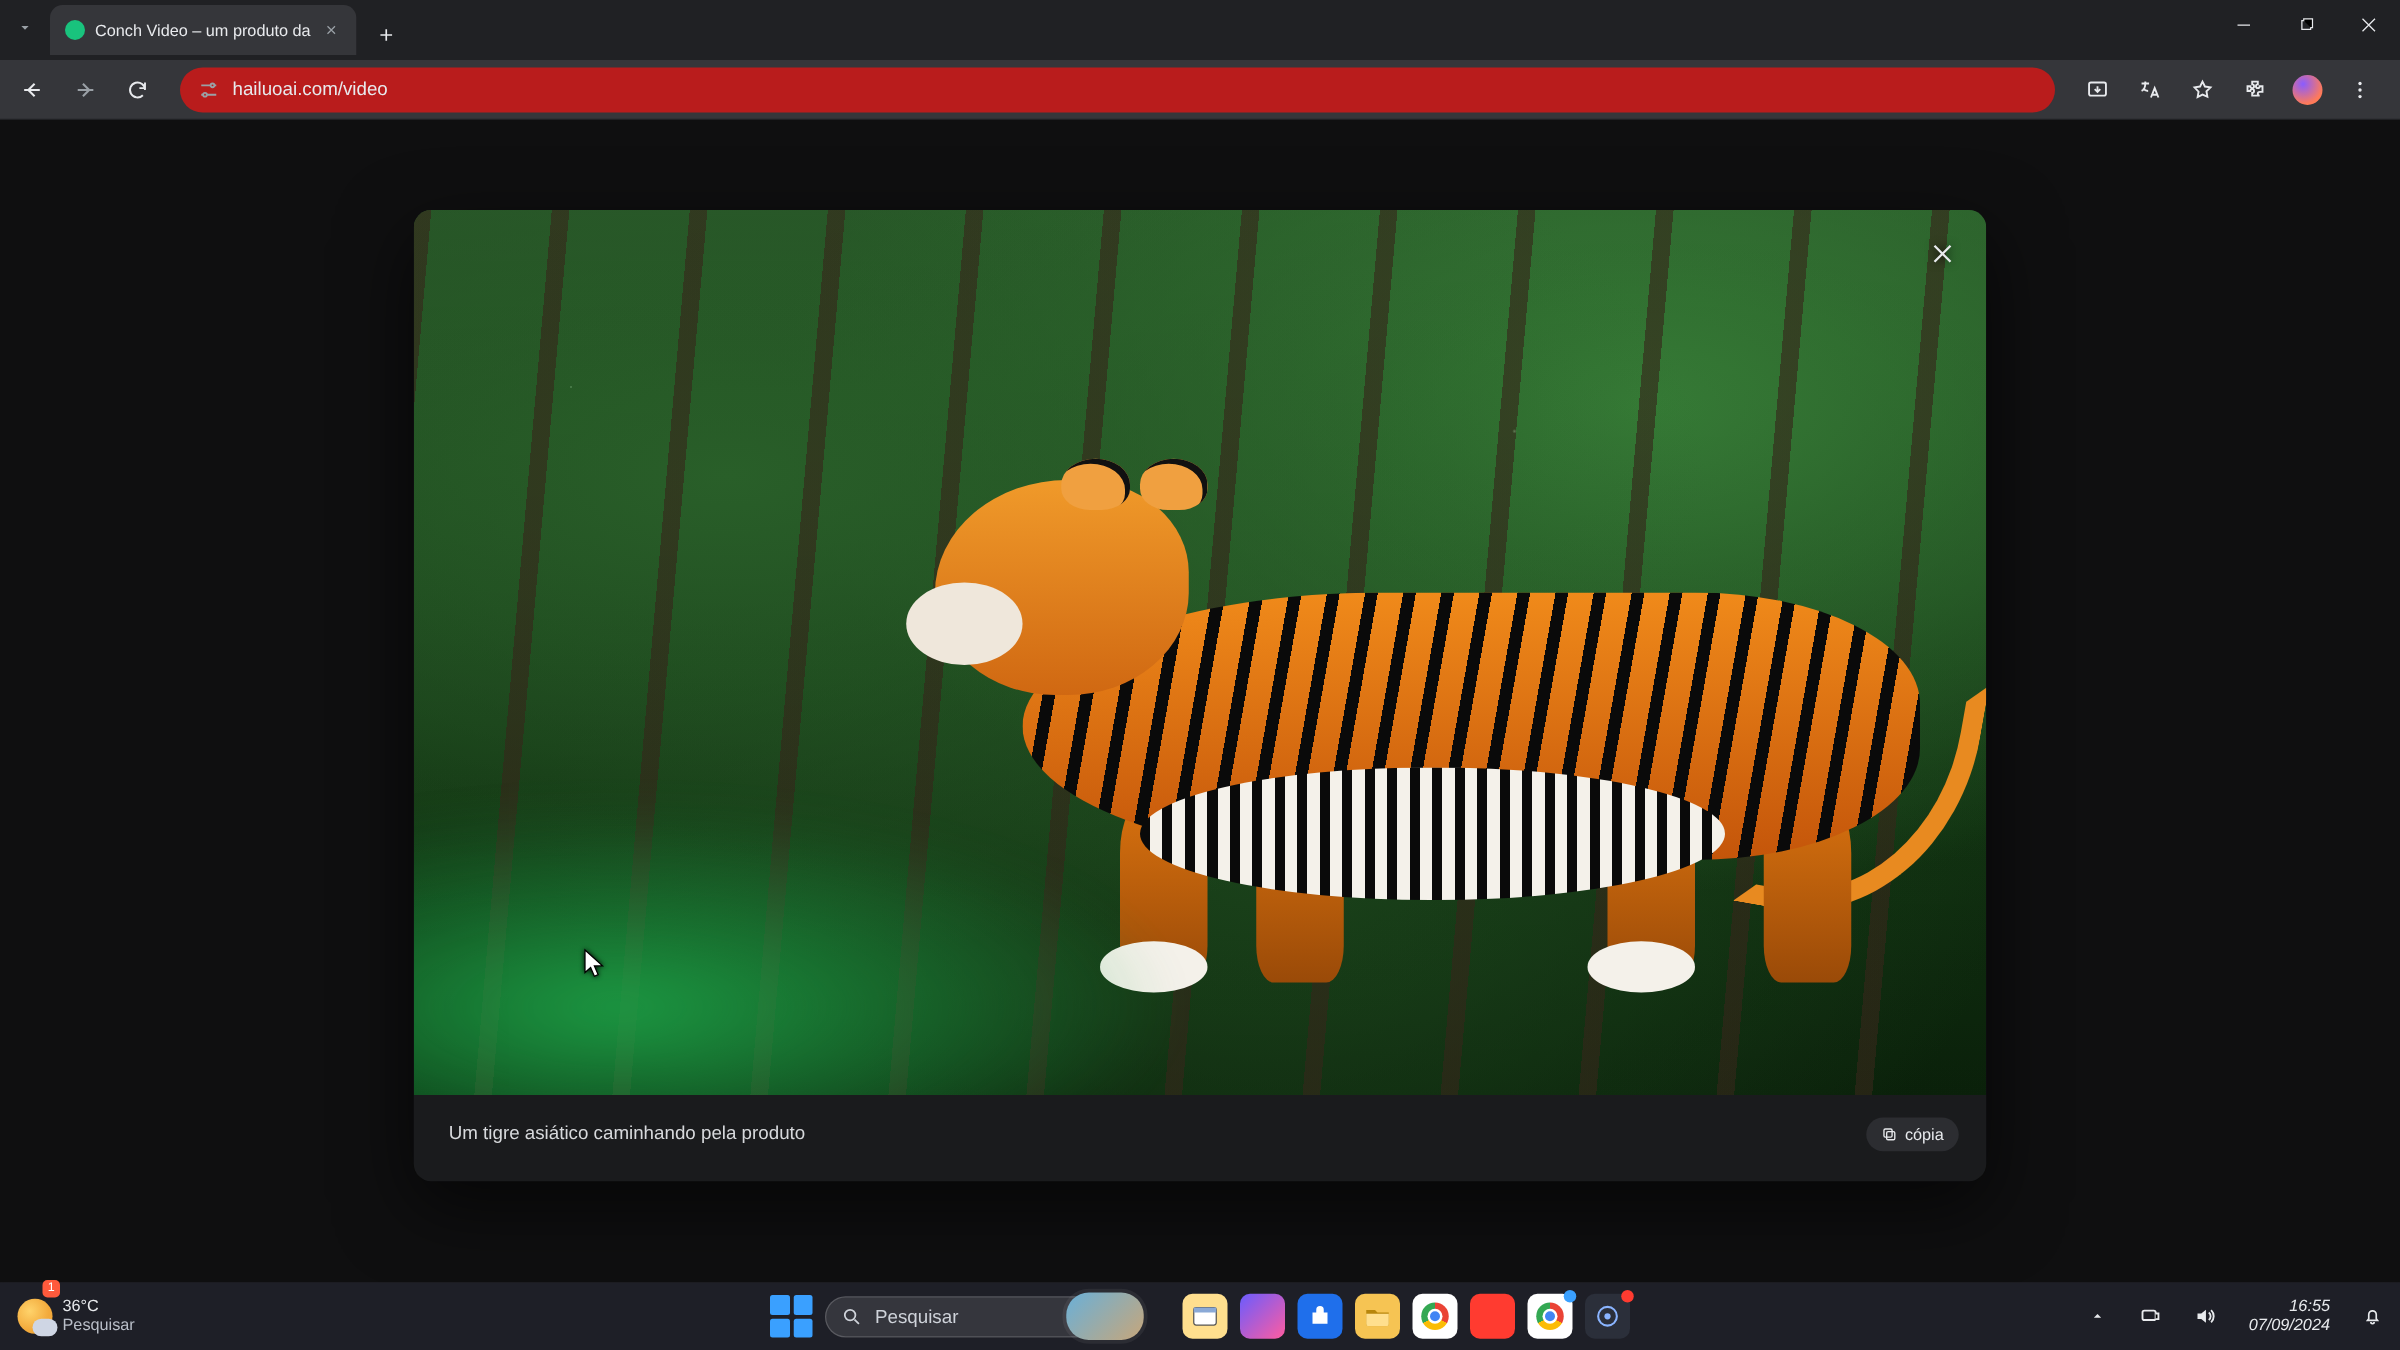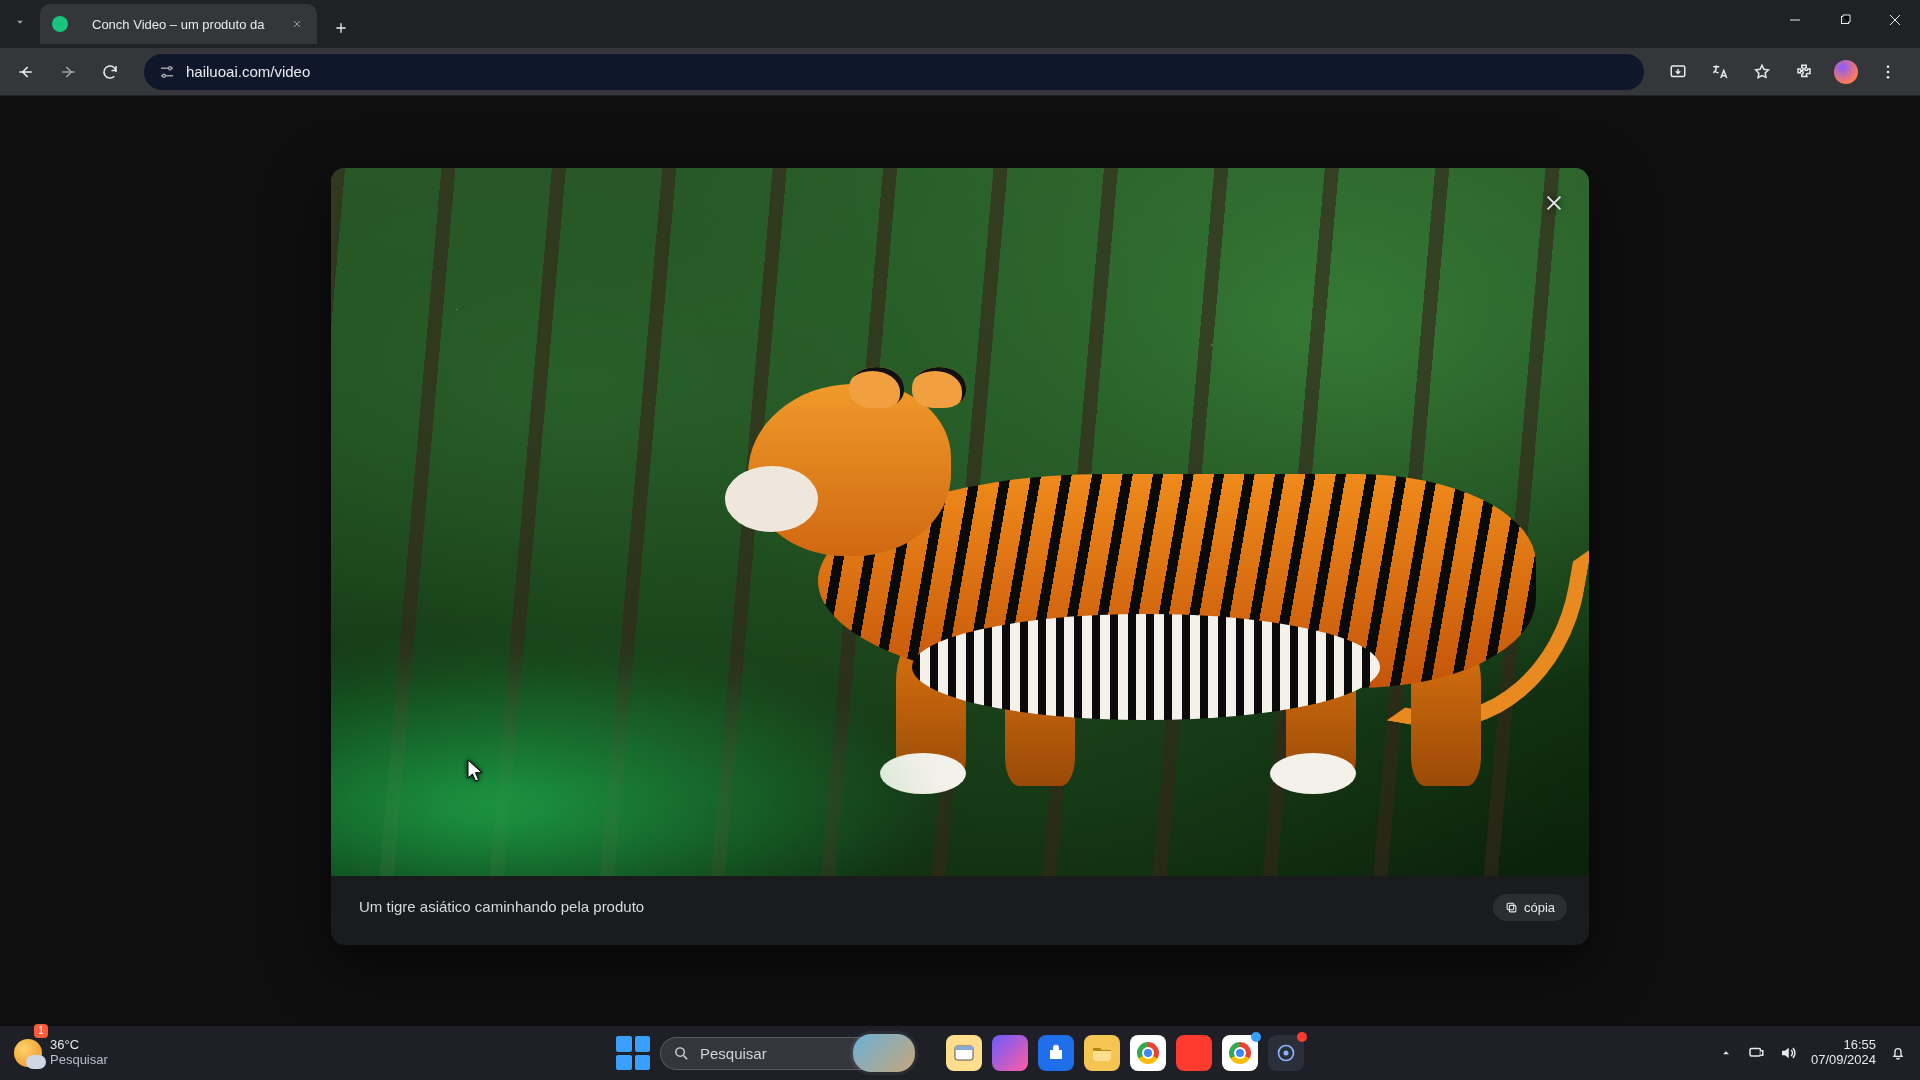--- a/index.html
+++ b/index.html
@@ -2,34 +2,34 @@
 <html><head>
 <meta charset="utf-8">
 <style>
 * { margin: 0; padding: 0; box-sizing: border-box; font-family: "Segoe UI", Arial, sans-serif; }
 body { width: 1920px; height: 1080px; background: #202124; overflow: hidden; position: relative; }
 
 
 .titlebar { height: 48px; background: #202124; display: flex; align-items: flex-start; }
 .tab-menu-btn { width: 40px; height: 44px; display: flex; align-items: center; justify-content: center; color: #9aa0a6; }
 .tabs { display: flex; height: 44px; align-items: flex-end; }
-.tab { display: flex; align-items: center; height: 40px; padding: 0 12px; gap: 24px; font-size: 13px; color: #e8eaed; border-radius: 10px 10px 0 0; position: relative; min-width: 240px; max-width: 280px; }
+.tab { display: flex; align-items: center; height: 40px; padding: 0 12px; gap: 8px; font-size: 13px; color: #e8eaed; border-radius: 10px 10px 0 0; position: relative; min-width: 240px; max-width: 280px; }
 .tab.active { background: #35363a; }
 .tab .favicon { width: 16px; height: 16px; border-radius: 50%; flex-shrink: 0; }
 .tab .tab-title { flex: 1; white-space: nowrap; overflow: hidden; text-overflow: ellipsis; }
 .tab .tab-close { width: 16px; height: 16px; display: flex; align-items: center; justify-content: center; color: #9aa0a6; border-radius: 50%; }
 .new-tab-btn { width: 32px; height: 32px; display: flex; align-items: center; justify-content: center; color: #e8eaed; margin-left: 8px; border-radius: 50%; }
 .window-controls { margin-left: auto; display: flex; }
 .win-btn { width: 50px; height: 40px; display: flex; align-items: center; justify-content: center; color: #e8eaed; }
 
 
 .toolbar { height: 48px; background: #35363a; display: flex; align-items: center; padding: 0 8px; gap: 6px; border-bottom: 1px solid #202124;}
 .nav-btn { width: 36px; height: 36px; display: flex; align-items: center; justify-content: center; color: #9aa0a6; border-radius: 50%; }
 .nav-btn.enabled { color: #e8eaed; }
-.addr-bar { flex: 1; height: 36px; background: #0f172a; border-radius: 18px; display: flex; align-items: center; padding: 0 14px; gap: 10px; margin: 0 10px;}
+.addr-bar { flex: 1; height: 36px; background: #b91c1c; border-radius: 18px; display: flex; align-items: center; padding: 0 14px; gap: 10px; margin: 0 10px;}
 .addr-bar .site-btn { color: #9aa0a6; display: flex; align-items: center; }
 .addr-bar .url-text { color: #e8eaed; font-size: 15px; flex: 1; }
 .addr-actions { display: flex; align-items: center; gap: 6px; margin-right: 6px;}
 .addr-actions .nav-btn { color: #e8eaed; }
 .profile-dot { width: 24px; height: 24px; border-radius: 50%; background: radial-gradient(circle at 35% 30%, #8a5cff, #ff7a59 70%); }
 
 
 .page { position: absolute; top: 96px; left: 0; right: 0; bottom: 54px; background: #0f0f10; overflow: hidden; }
 .modal { position: absolute; left: 50%; transform: translateX(-50%); top: 72px; width: 1258px; border-radius: 14px; background: #1a1b1d; box-shadow: 0 20px 60px rgba(0,0,0,.6); overflow: hidden; }
 .video-area { position: relative; width: 100%; height: 708px; background: #000; overflow: hidden; }
@@ -98,21 +98,21 @@
 .ti.files{background:#f6c453;}
 .ti.chrome{background:#fff;}
 .ti.red{background:#ff3b30;}
 .ti.chrome2{background:#fff;position:relative;}
 .ti.chrome2::after{content:"";position:absolute;top:-3px;right:-3px;width:10px;height:10px;border-radius:50%;background:#3aa0ff;}
 .ti.obs{background:#2b2f3a;color:#8ab4ff;position:relative;}
 .ti.obs::after{content:"";position:absolute;top:-3px;right:-3px;width:10px;height:10px;border-radius:50%;background:#ff3b30;}
 .chrome-logo{width:22px;height:22px;border-radius:50%;background:conic-gradient(#ea4335 0 120deg,#fbbc05 120deg 240deg,#34a853 240deg 360deg);position:relative;}
 .chrome-logo::after{content:"";position:absolute;inset:5px;border-radius:50%;background:#fff;}
 .chrome-logo::before{content:"";position:absolute;inset:7px;border-radius:50%;background:#4285f4;z-index:1;}
-.tray { margin-left: auto; display: flex; align-items: center; gap: 14px; padding-right: 14px; color: #e8eaed; font-size: 13px; }
+.tray { margin-left: auto; display: flex; align-items: center; gap: 26px; padding-right: 14px; color: #e8eaed; font-size: 13px; font-style: italic; }
 .tray .clock { text-align: right; line-height: 1.15; }
 svg { display: block; }
 </style>
 </head>
 <body>
 
 <div class="titlebar">
   <div class="tab-menu-btn">
     <svg width="14" height="14" viewBox="0 0 24 24">
         <path fill="currentColor" d="M7 10l5 5 5-5z"></path>

